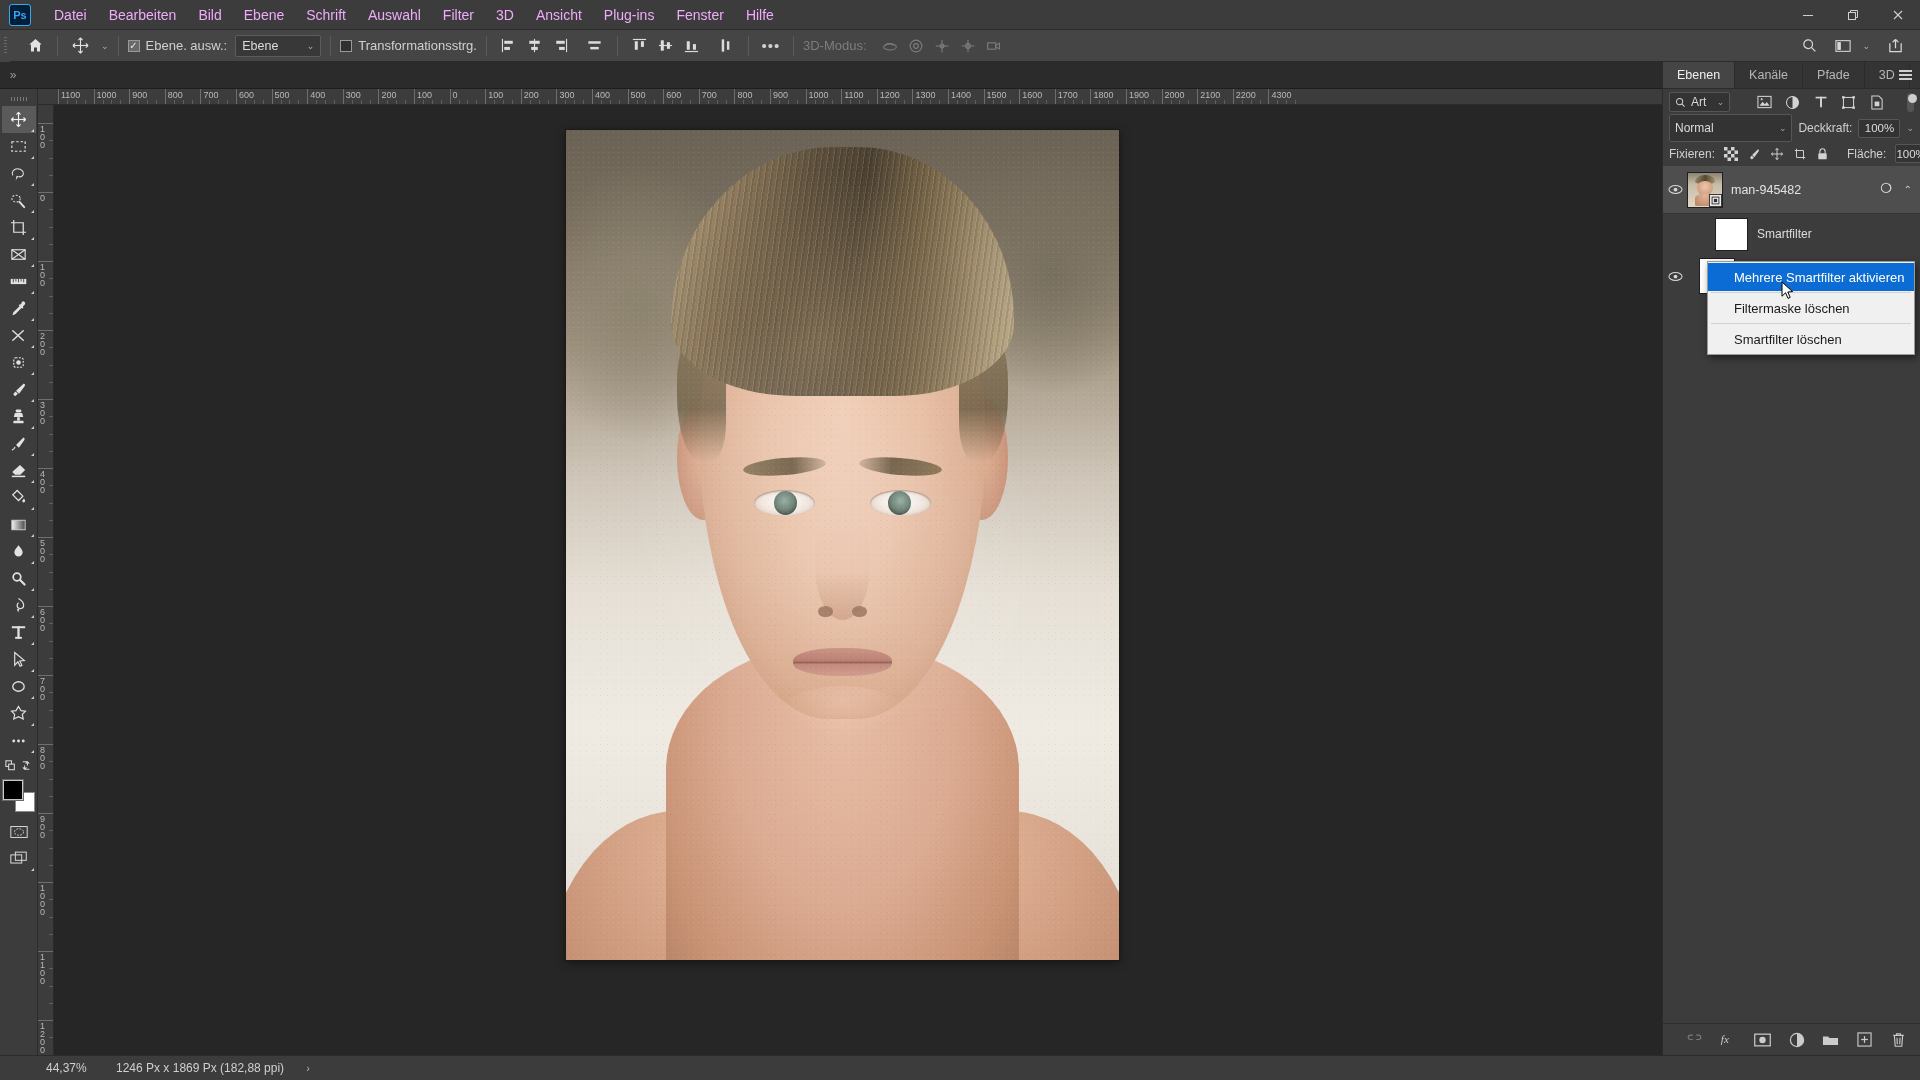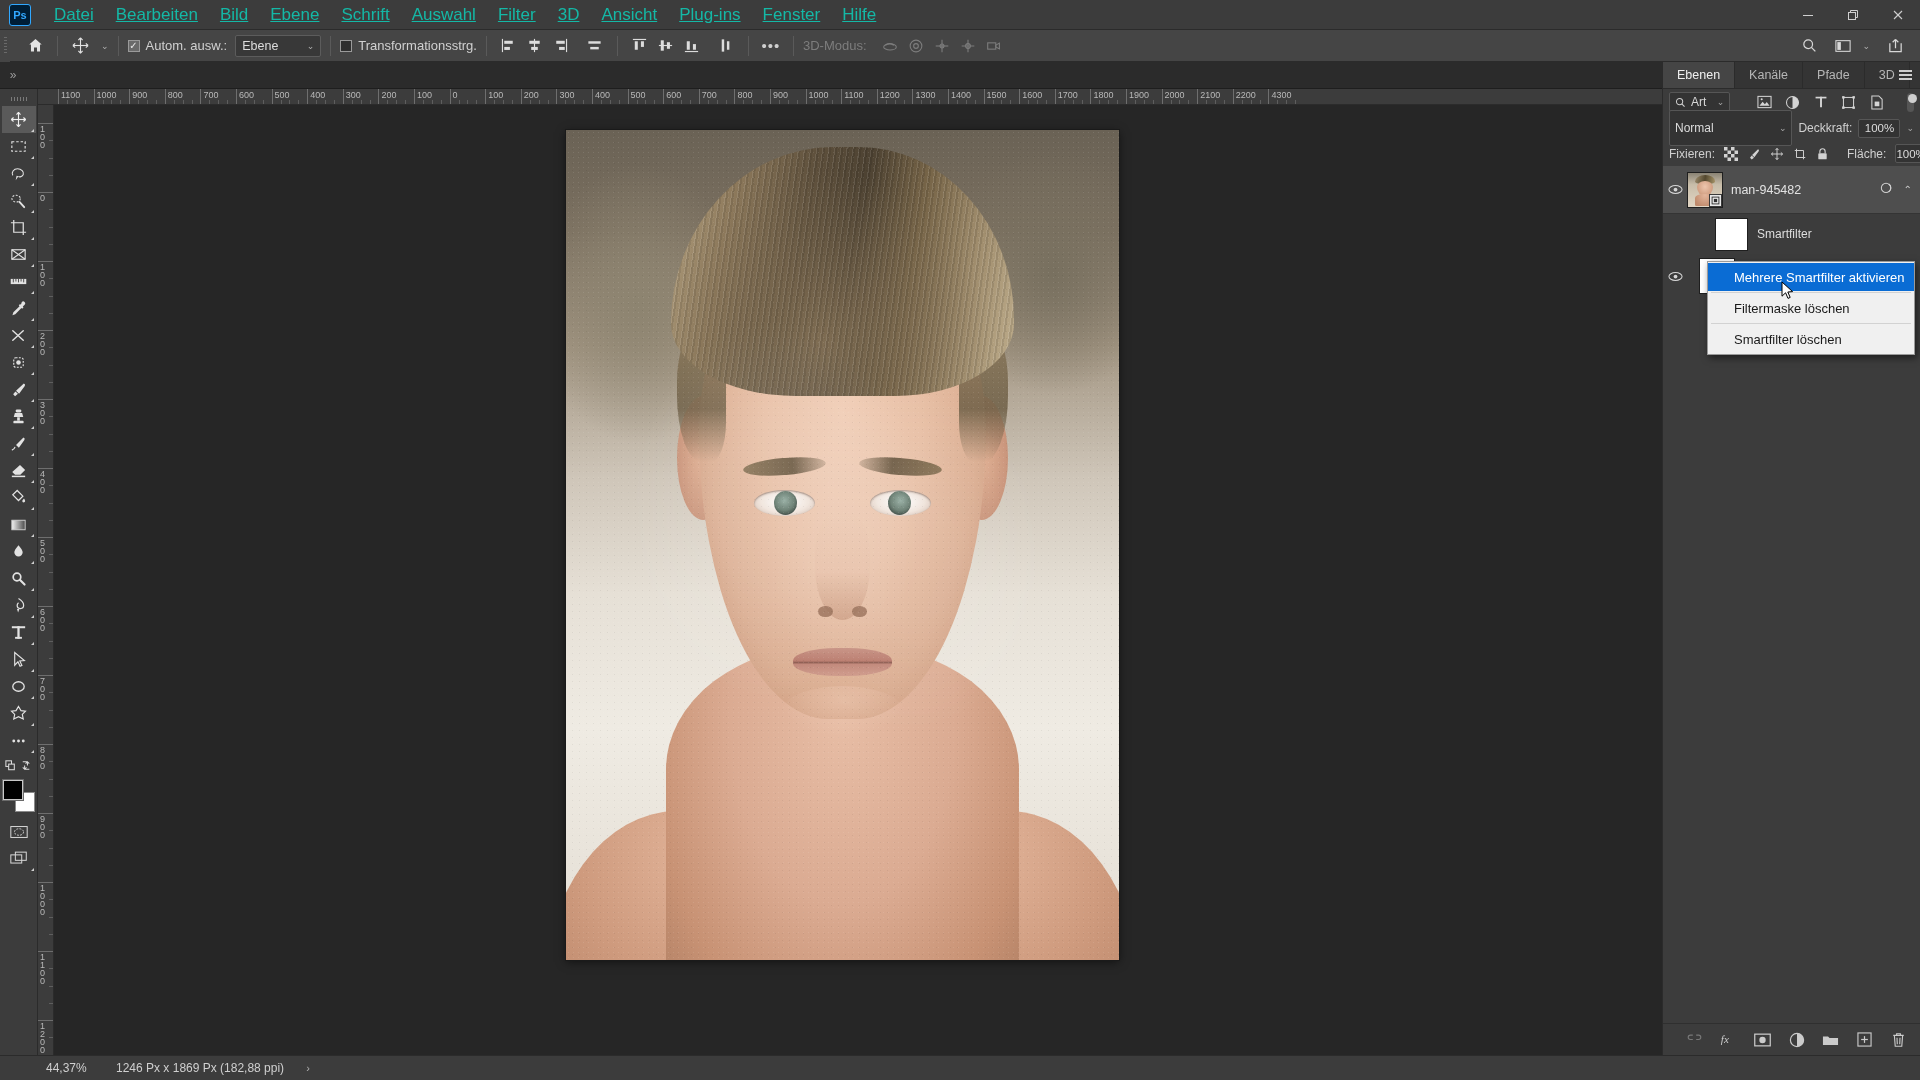--- a/index.html
+++ b/index.html
@@ -18,23 +18,22 @@
     border-bottom:1px solid #2b2b2b;
   }
   .ps-logo{
     width:22px;height:22px;margin-left:9px;margin-right:12px;
     background:#001e36; border:1px solid #31a8ff; border-radius:3px;
     color:#31a8ff; font-size:11px; font-weight:bold;
     display:flex;align-items:center;justify-content:center;
     font-family:"Liberation Sans",sans-serif;
   }
   .menu-item{
-    font-size:17px; color:#14b8a6; padding:4px 11px; cursor:default;
+    font-size:14px; color:#f0abfc; padding:4px 11px; cursor:default;
     white-space:nowrap;
-    text-decoration:underline;
   }
   .win-btns{ position:absolute; right:0; top:0; display:flex; height:30px; }
   .win-btn{
     width:45px;height:30px;display:flex;align-items:center;justify-content:center;
     color:#cfcfcf; font-size:15px;
   }
 
   
   .optionsbar{
     position:absolute; left:0; top:30px; width:1920px; height:32px;
@@ -245,21 +244,21 @@
     border-radius:2px; display:flex;align-items:center; padding:0 5px; gap:5px;
     font-size:12px;color:#d8d8d8; }
   .filter-icons{ display:flex;align-items:center; gap:11px; margin-left:14px; color:#d4d4d4; }
   .fi{ width:17px;height:17px;display:flex;align-items:center;justify-content:center; }
   .toggle-pill{ width:11px;height:19px;background:#555; border-radius:6px;
     margin-left:10px; position:relative; }
   .toggle-pill:after{ content:""; position:absolute; left:1px;top:1px;
     width:9px;height:9px;background:#cfcfcf;border-radius:50%; }
 
   .blend-row{ height:26px; display:flex;align-items:center; padding:0 6px; gap:6px; }
-  .blend-select{ flex:1; height:36px;background:#333;border:1px solid #565656;border-radius:2px;
+  .blend-select{ flex:1; height:28px;background:#333;border:1px solid #565656;border-radius:2px;
     display:flex;align-items:center;justify-content:space-between;padding:0 5px;
     font-size:12px;color:#dcdcdc; }
   .lbl{ font-size:12px;color:#d0d0d0; white-space:nowrap; }
   .num-box{ width:42px;height:19px;background:#333;border:1px solid #565656;border-radius:2px;
     display:flex;align-items:center;justify-content:center;font-size:11.5px;color:#dcdcdc; }
   .mini-caret{ font-size:9px;color:#a8a8a8; }
 
   .lock-row{ height:25px; display:flex;align-items:center; padding:0 6px; gap:9px; }
   .lock-ic{ width:15px;height:15px;display:flex;align-items:center;justify-content:center;
     color:#d2d2d2; }
@@ -369,21 +368,21 @@
             <path d="M10 2l-2.2 2.4M10 2l2.2 2.4M10 18l-2.2-2.4M10 18l2.2-2.4M2 10l2.4-2.2M2 10l2.4 2.2M18 10l-2.4-2.2M18 10l-2.4 2.2"></path>
           </g>
         </svg>
     </div>
     <div class="caret">⌄</div>
 
     <div class="opt-sep"></div>
 
     <div style="display:flex;align-items:center">
       <span class="opt-check on">✓</span>
-      <span class="opt-label">Autom. ausw.:</span>
+      <span class="opt-label">Ebene. ausw.:</span>
     </div>
     <div class="opt-select">
       <span>Ebene</span>
       <span class="caret">⌄</span>
     </div>
 
     <div class="opt-sep"></div>
 
     <div style="display:flex;align-items:center">
       <span class="opt-check"></span>

